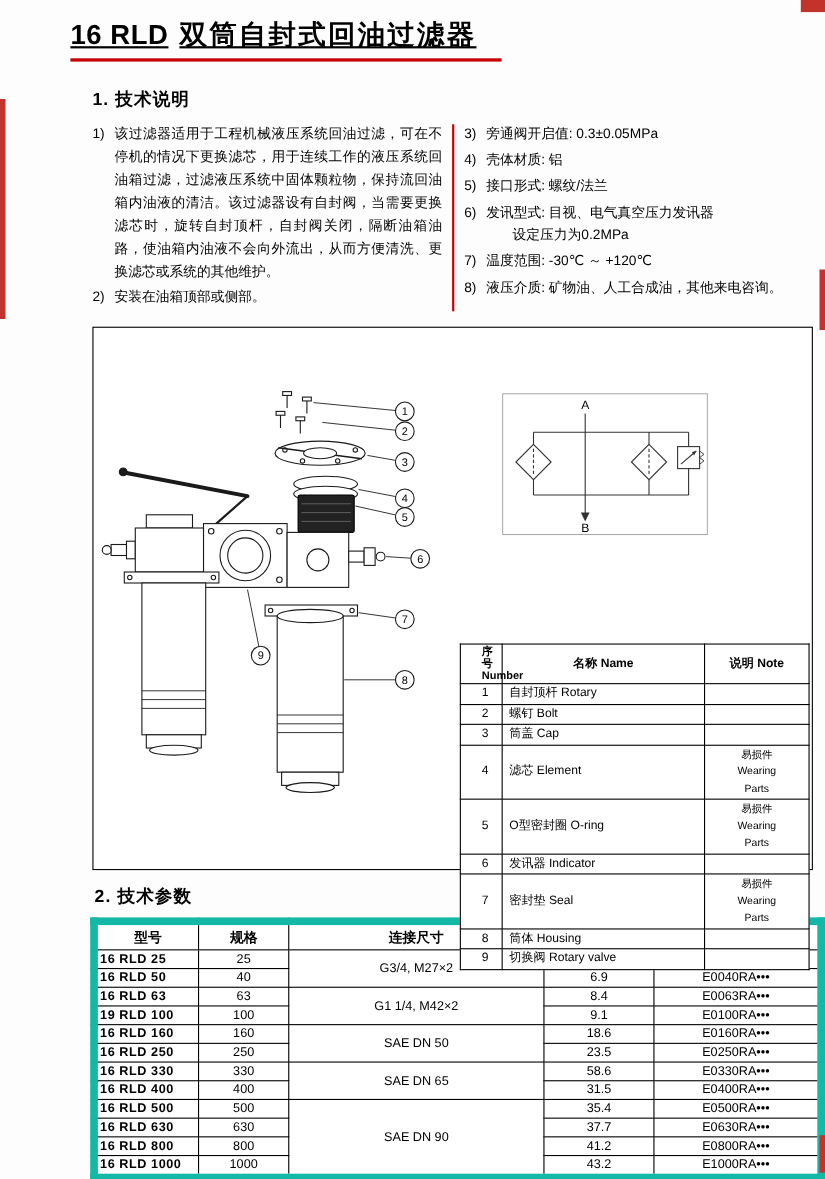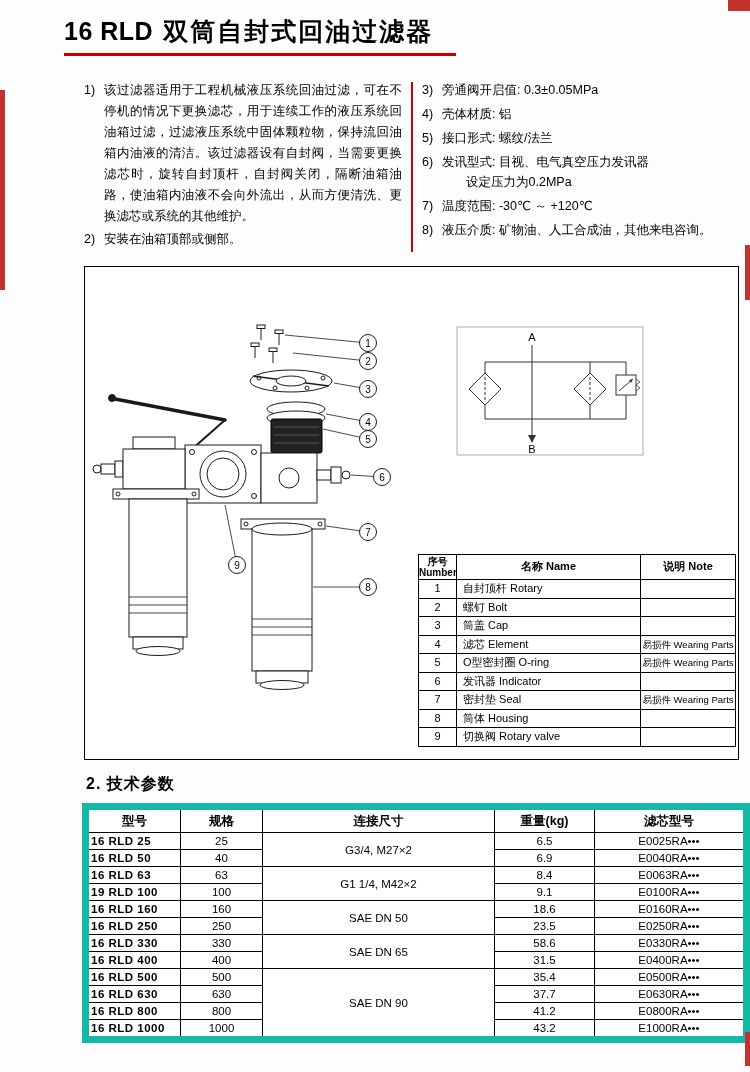--- a/index.html
+++ b/index.html
@@ -8,21 +8,21 @@
     background:#fdfdfd; color:#000;
     font-family:"Liberation Sans","DejaVu Sans",sans-serif;
   }
   .edge-mark { position:absolute; background:#c2332b; }
   #mark-left    { left:0; top:90px; width:5px; height:200px; }
   #mark-topright{ right:0; top:0; width:22px; height:11px; }
   #mark-rightmid{ right:0; top:245px; width:5px; height:55px; }
   #mark-rightbot{ right:0; top:1032px; width:5px; height:34px; }
 
   header { margin:15px 0 0 64px; }
-  h1 { font-size:25px; margin:0; font-weight:bold; letter-spacing:.5px; }
+  h1 { font-size:25px; margin:0; font-weight:bold; letter-spacing:.5px;text-decoration:underline; }
   h1 .cn { margin-left:10px; letter-spacing:2px; }
   .title-rule { width:392px; height:3px; background:#c90000; margin-top:5px; }
 
   .sec1 { margin:24px 0 0 84px; }
   h2 { font-size:16px; margin:0; font-weight:bold; letter-spacing:1px; }
   .notes { display:flex; width:655px; margin-top:10px; }
   .col-left { width:318px; }
   .vdiv { width:2px; background:#c90000; margin:2px 9px 0 9px; }
   .col-right { flex:1; }
   .note { display:flex; font-size:12.5px; line-height:21px; margin-bottom:2px; }
@@ -34,21 +34,21 @@
   .diagram-box {
     position:relative; margin:14px 0 0 84px;
     width:653px; height:492px; border:1.5px solid #000; background:#fff;
   }
   .diagram-box svg { position:absolute; left:0; top:0; }
 
   table.parts {
     position:absolute; left:333px; top:287px; width:317px;
     border-collapse:collapse; table-layout:fixed; background:#fff;
   }
-  .parts th,.parts td { border:1px solid #000; font-size:11px; padding:1px 0; text-align:center; line-height:15.5px; font-weight:normal; }
+  .parts th,.parts td { border:1px solid #000; font-size:11px; padding:1px 19px; text-align:center; line-height:15.5px; font-weight:normal; }
   .parts th { font-weight:bold; }
   .parts .h-no div { font-size:10px; line-height:11px; }
   .parts td.pname { text-align:left; padding-left:6px; }
   .parts td.pnote { font-size:9.5px; }
 
   .sec2 { margin:14px 0 0 86px; }
   table.spec { border-collapse:collapse; table-layout:fixed; width:661px; margin:8px 0 0 -4px; border:7px solid #14b8a6; background:#fff; }
   .spec th,.spec td { border:1px solid #000; text-align:center; padding:1px 2px; font-size:11.5px; line-height:14px; }
   .spec th { font-size:12.5px; padding:4px 2px; }
   .spec td.model { text-align:left; padding-left:2px; font-weight:bold; letter-spacing:.5px; }
@@ -62,20 +62,21 @@
 <div class="edge-mark" id="mark-rightbot"></div>
 
 <header>
   <h1>
     <span>16 RLD</span><span class="cn">双筒自封式回油过滤器</span>
   </h1>
   <div class="title-rule"></div>
 </header>
 
 <section class="sec1">
+  <h2>1. 技术说明</h2>
   <div class="notes">
     <div class="col-left">
       <div class="note">
         <span class="n">1)</span>
         <div class="t">该过滤器适用于工程机械液压系统回油过滤，可在不停机的情况下更换滤芯，用于连续工作的液压系统回油箱过滤，过滤液压系统中固体颗粒物，保持流回油箱内油液的清洁。该过滤器设有自封阀，当需要更换滤芯时，旋转自封顶杆，自封阀关闭，隔断油箱油路，使油箱内油液不会向外流出，从而方便清洗、更换滤芯或系统的其他维护。</div>
       </div>
       <div class="note">
         <span class="n">2)</span>
         <div class="t">安装在油箱顶部或侧部。</div>
       </div>

